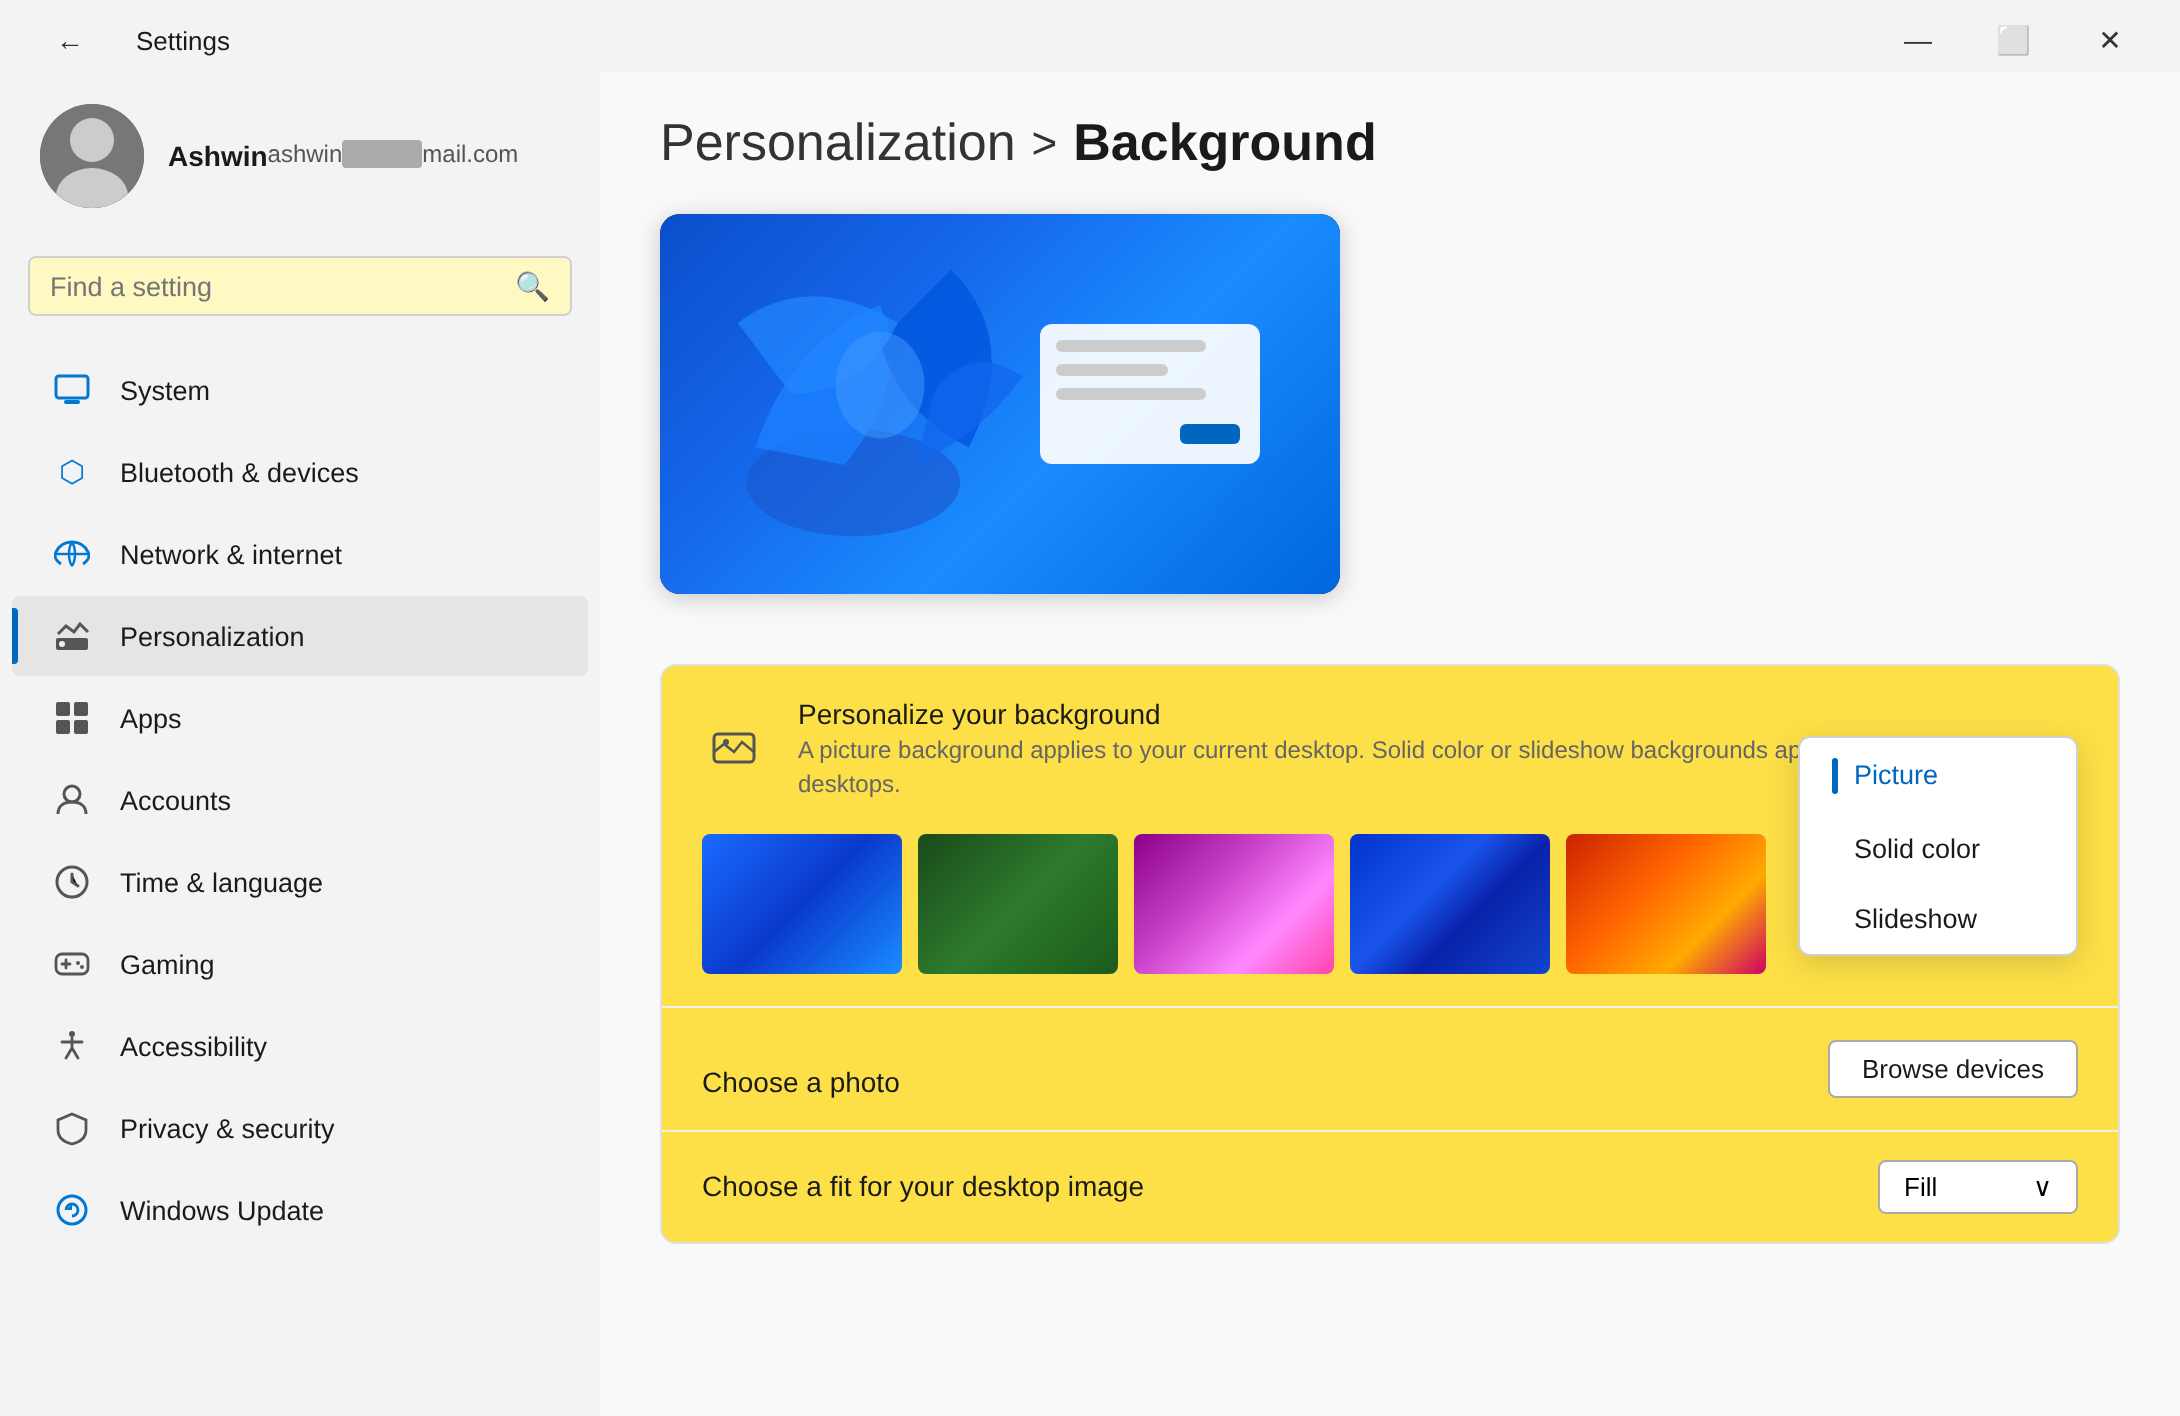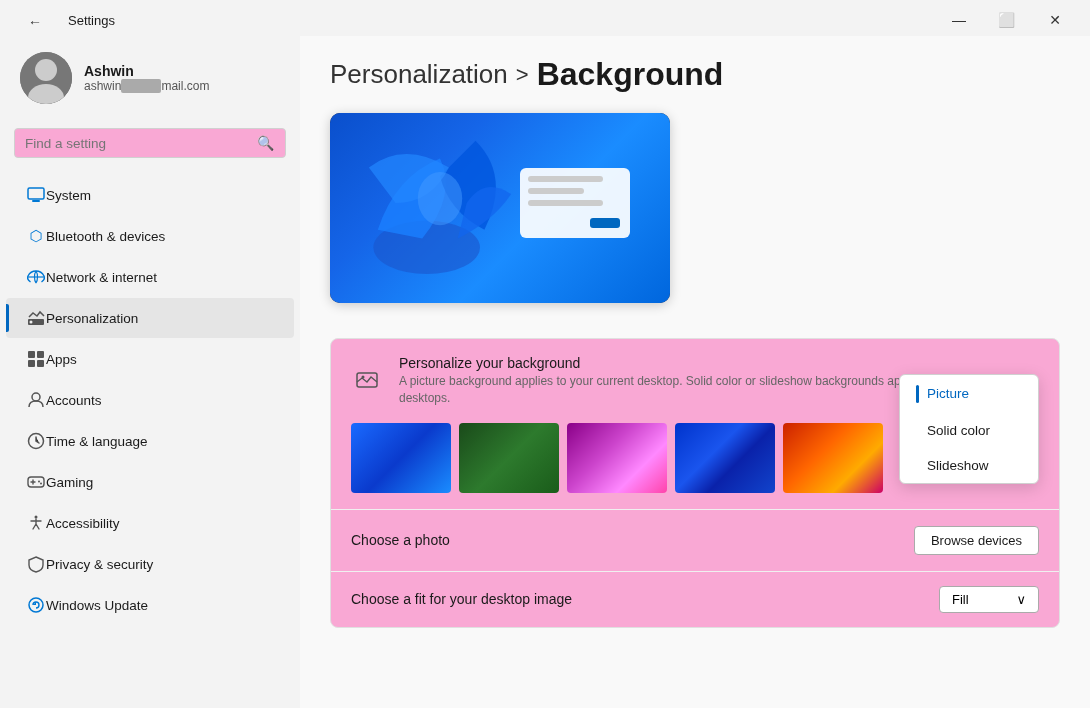--- a/index.html
+++ b/index.html
@@ -87,54 +87,55 @@
     .avatar-img {
       width: 100%;
       height: 100%;
       background: linear-gradient(135deg, #888 0%, #555 100%);
       display: flex;
       align-items: center;
       justify-content: center;
     }
     
     .avatar-img svg { width: 52px; height: 52px; }
-    .user-info { display: flex; flex-direction: column; }
+    .user-info { display: flex; flex-direction: row; }
     .user-name { font-size: 14px; font-weight: 600; color: #1a1a1a; }
     .user-email { font-size: 12px; color: #555; }
     .email-blur {
       display: inline-block;
       background: #aaa;
       color: transparent;
       border-radius: 2px;
       user-select: none;
     }
 
     .search-box {
       margin: 4px 14px 16px 14px;
       display: flex;
       align-items: center;
-      background: #f9a8d4;
+      background: #fef9c3;
       border: 1px solid #d0d0d0;
       border-radius: 4px;
       padding: 6px 10px;
       gap: 8px;
     }
     .search-box input {
       border: none;
       outline: none;
       flex: 1;
       font-size: 13.5px;
       color: #555;
       background: transparent;
     }
     .search-icon { color: #666; font-size: 14px; }
 
     .nav-item {
       display: flex;
       align-items: center;
+      gap: 14px;
       padding: 10px 20px;
       cursor: pointer;
       border-radius: 4px;
       margin: 1px 6px;
       font-size: 13.5px;
       color: #1a1a1a;
       position: relative;
       text-align: center;
     }
     .nav-item.active {
@@ -176,21 +177,21 @@
     }
     .breadcrumb-item {
       font-size: 26px;
       color: #333;
     }
     .breadcrumb-separator {
       font-size: 22px;
       color: #333;
     }
     .breadcrumb-current {
-      font-size: 32px;
+      font-size: 26px;
       font-weight: 700;
       color: #1a1a1a;
     }
 
     
     .desktop-preview {
       width: 340px;
       height: 190px;
       border-radius: 10px;
       background: #1a1a2e;
@@ -239,21 +240,21 @@
       bottom: 10px;
       right: 10px;
       width: 30px;
       height: 10px;
       background: #0067c0;
       border-radius: 3px;
     }
 
     
     .setting-card {
-      background: #f9a8d4;
+      background: #fde047;
       border-radius: 8px;
       border: 1px solid #e0e0e0;
       margin-bottom: 4px;
       overflow: visible;
       margin-top: 35px;
     }
 
     .setting-row {
       display: flex;
       align-items: center;
@@ -355,21 +356,21 @@
     
     .img-1 { background: linear-gradient(135deg, #1a6aff 0%, #0a3acc 50%, #1a8cff 100%); }
     .img-2 { background: linear-gradient(135deg, #1a4a1a 0%, #2d7a2d 50%, #1a5c1a 100%); }
     .img-3 { background: linear-gradient(135deg, #8a0088 0%, #cc44cc 40%, #ff88ff 70%, #ff44aa 100%); }
     .img-4 { background: linear-gradient(135deg, #0033cc 0%, #1a55ee 40%, #0a22aa 60%, #1144cc 100%); }
     .img-5 { background: linear-gradient(135deg, #cc2200 0%, #ff6600 40%, #ffaa00 70%, #cc0066 100%); }
 
     
     .choose-row {
       display: flex;
-      align-items: center;
+      align-items: flex-end;
       justify-content: space-between;
       padding: 16px 20px;
       border-top: 1px solid #f0f0f0;
     }
     .choose-label {
       font-size: 14px;
       color: #1a1a1a;
     }
     .browse-btn {
       padding: 6px 16px;

